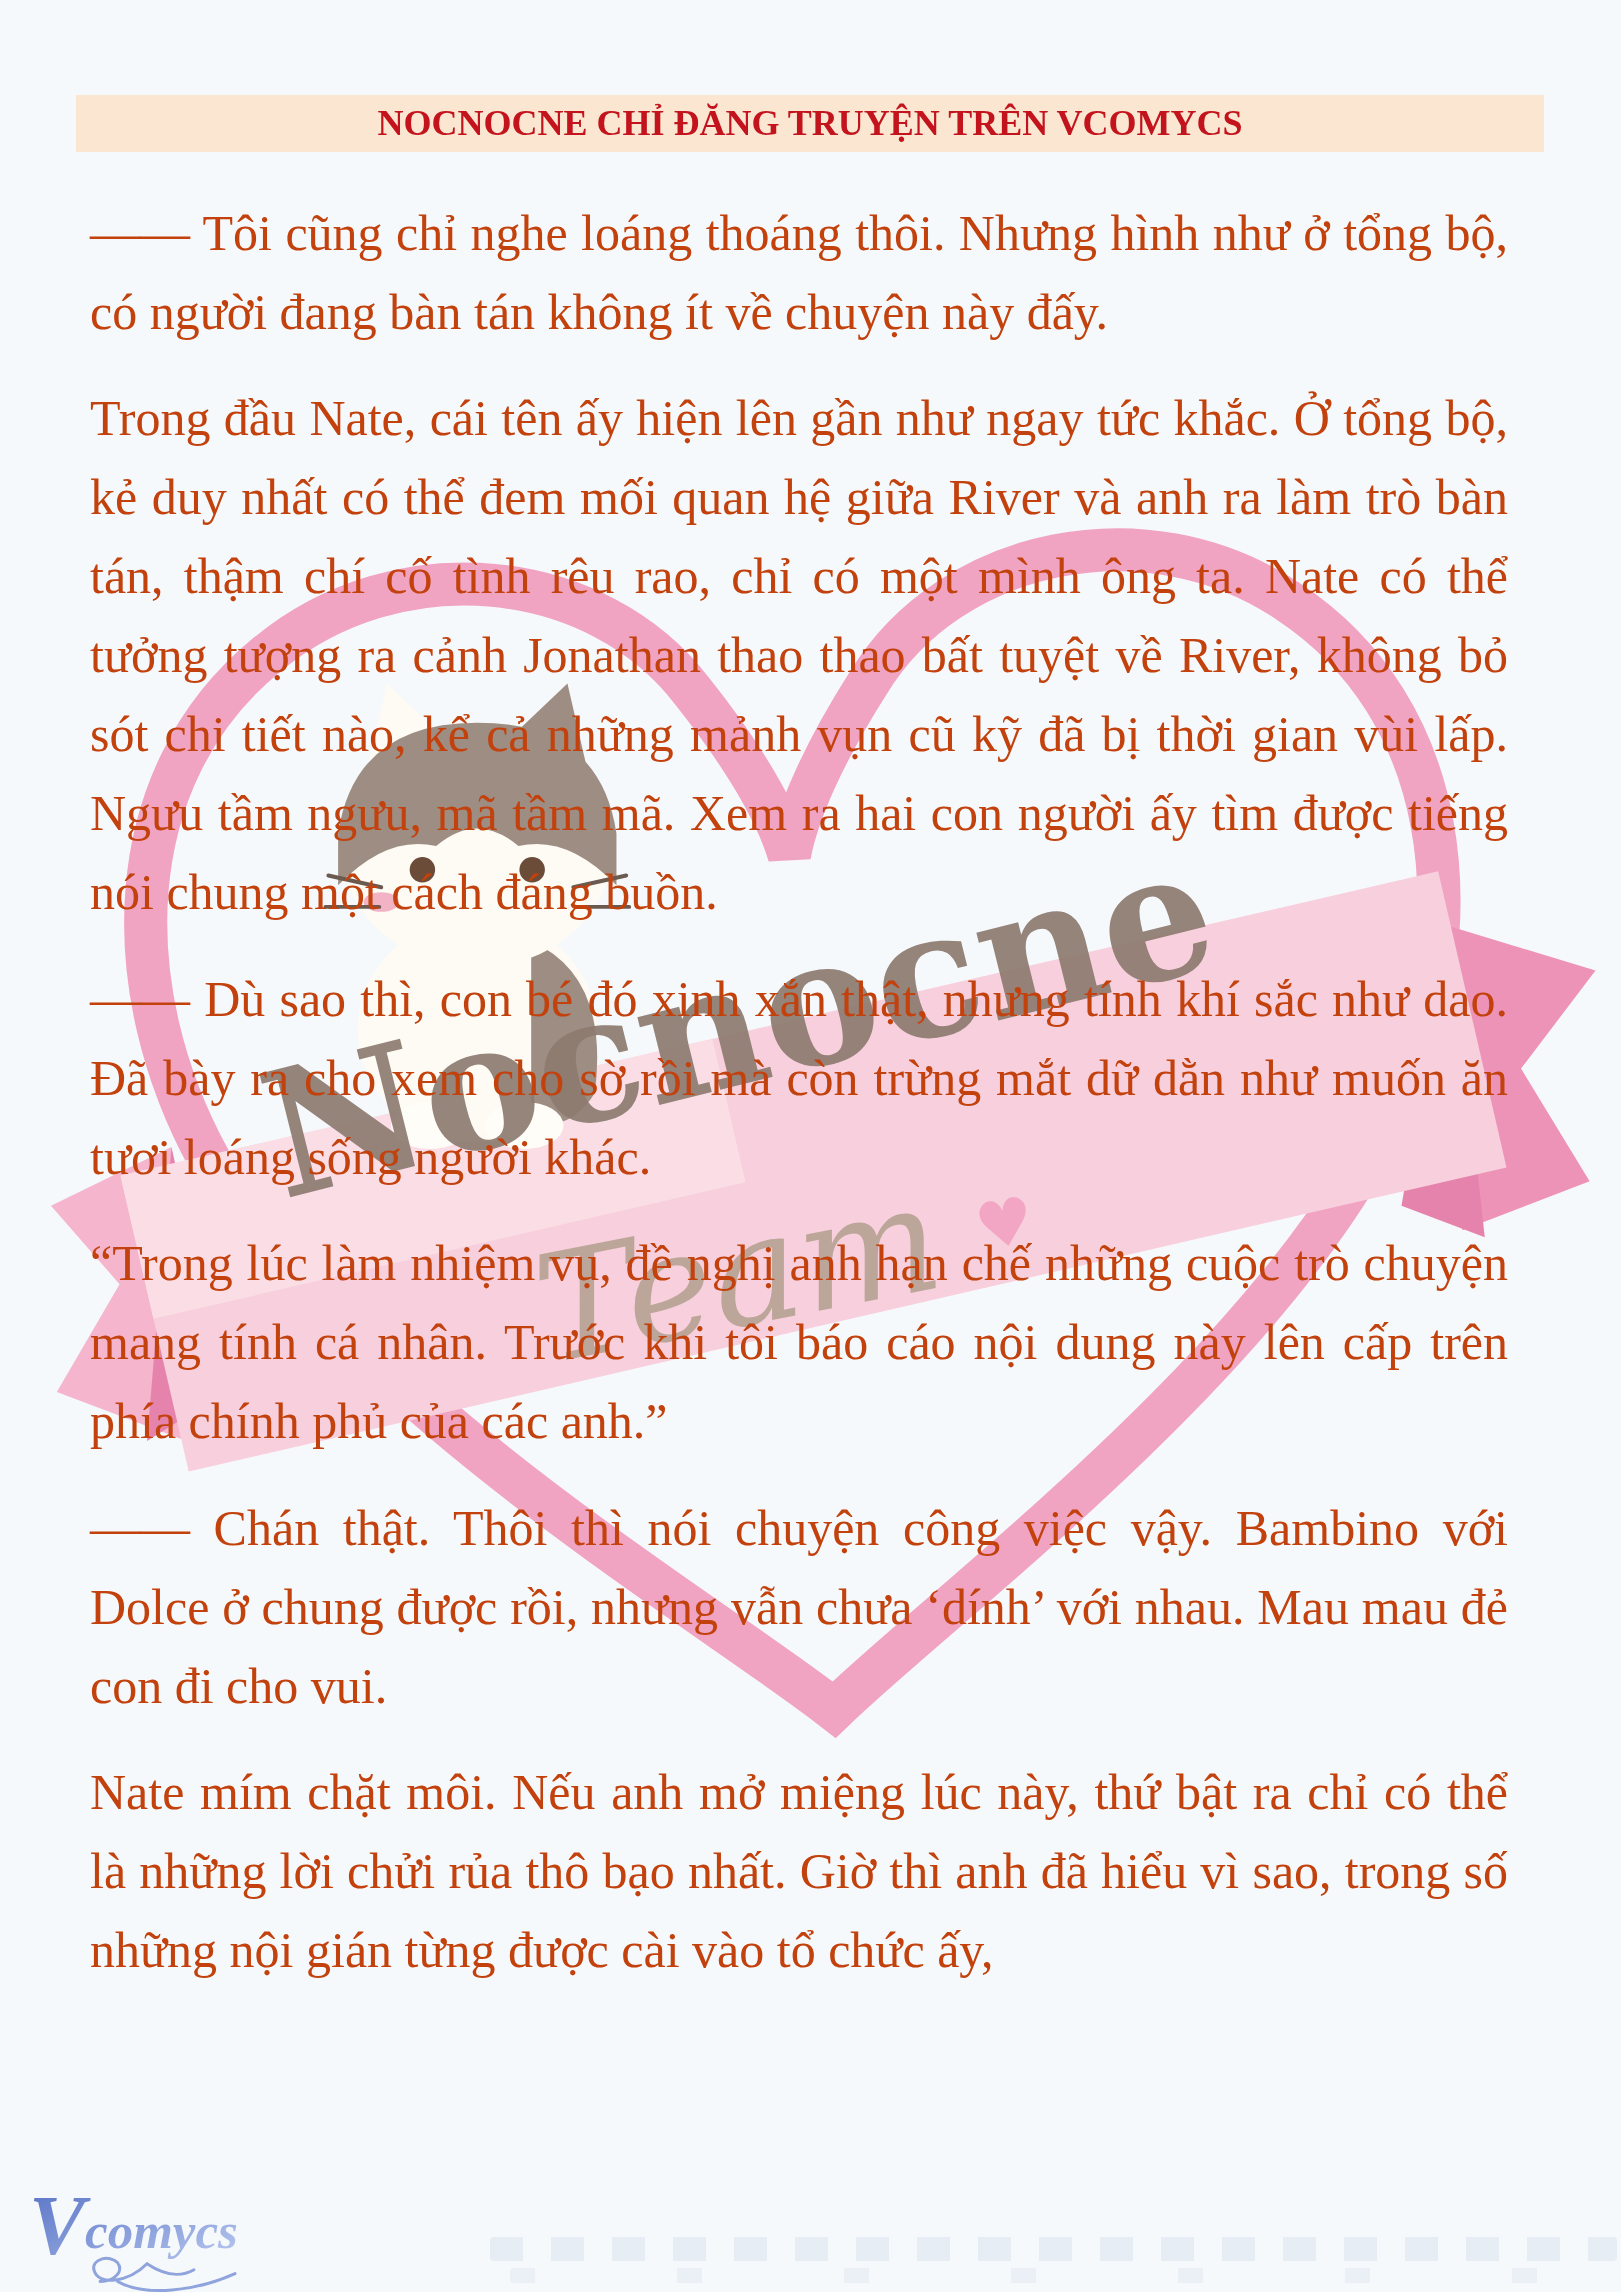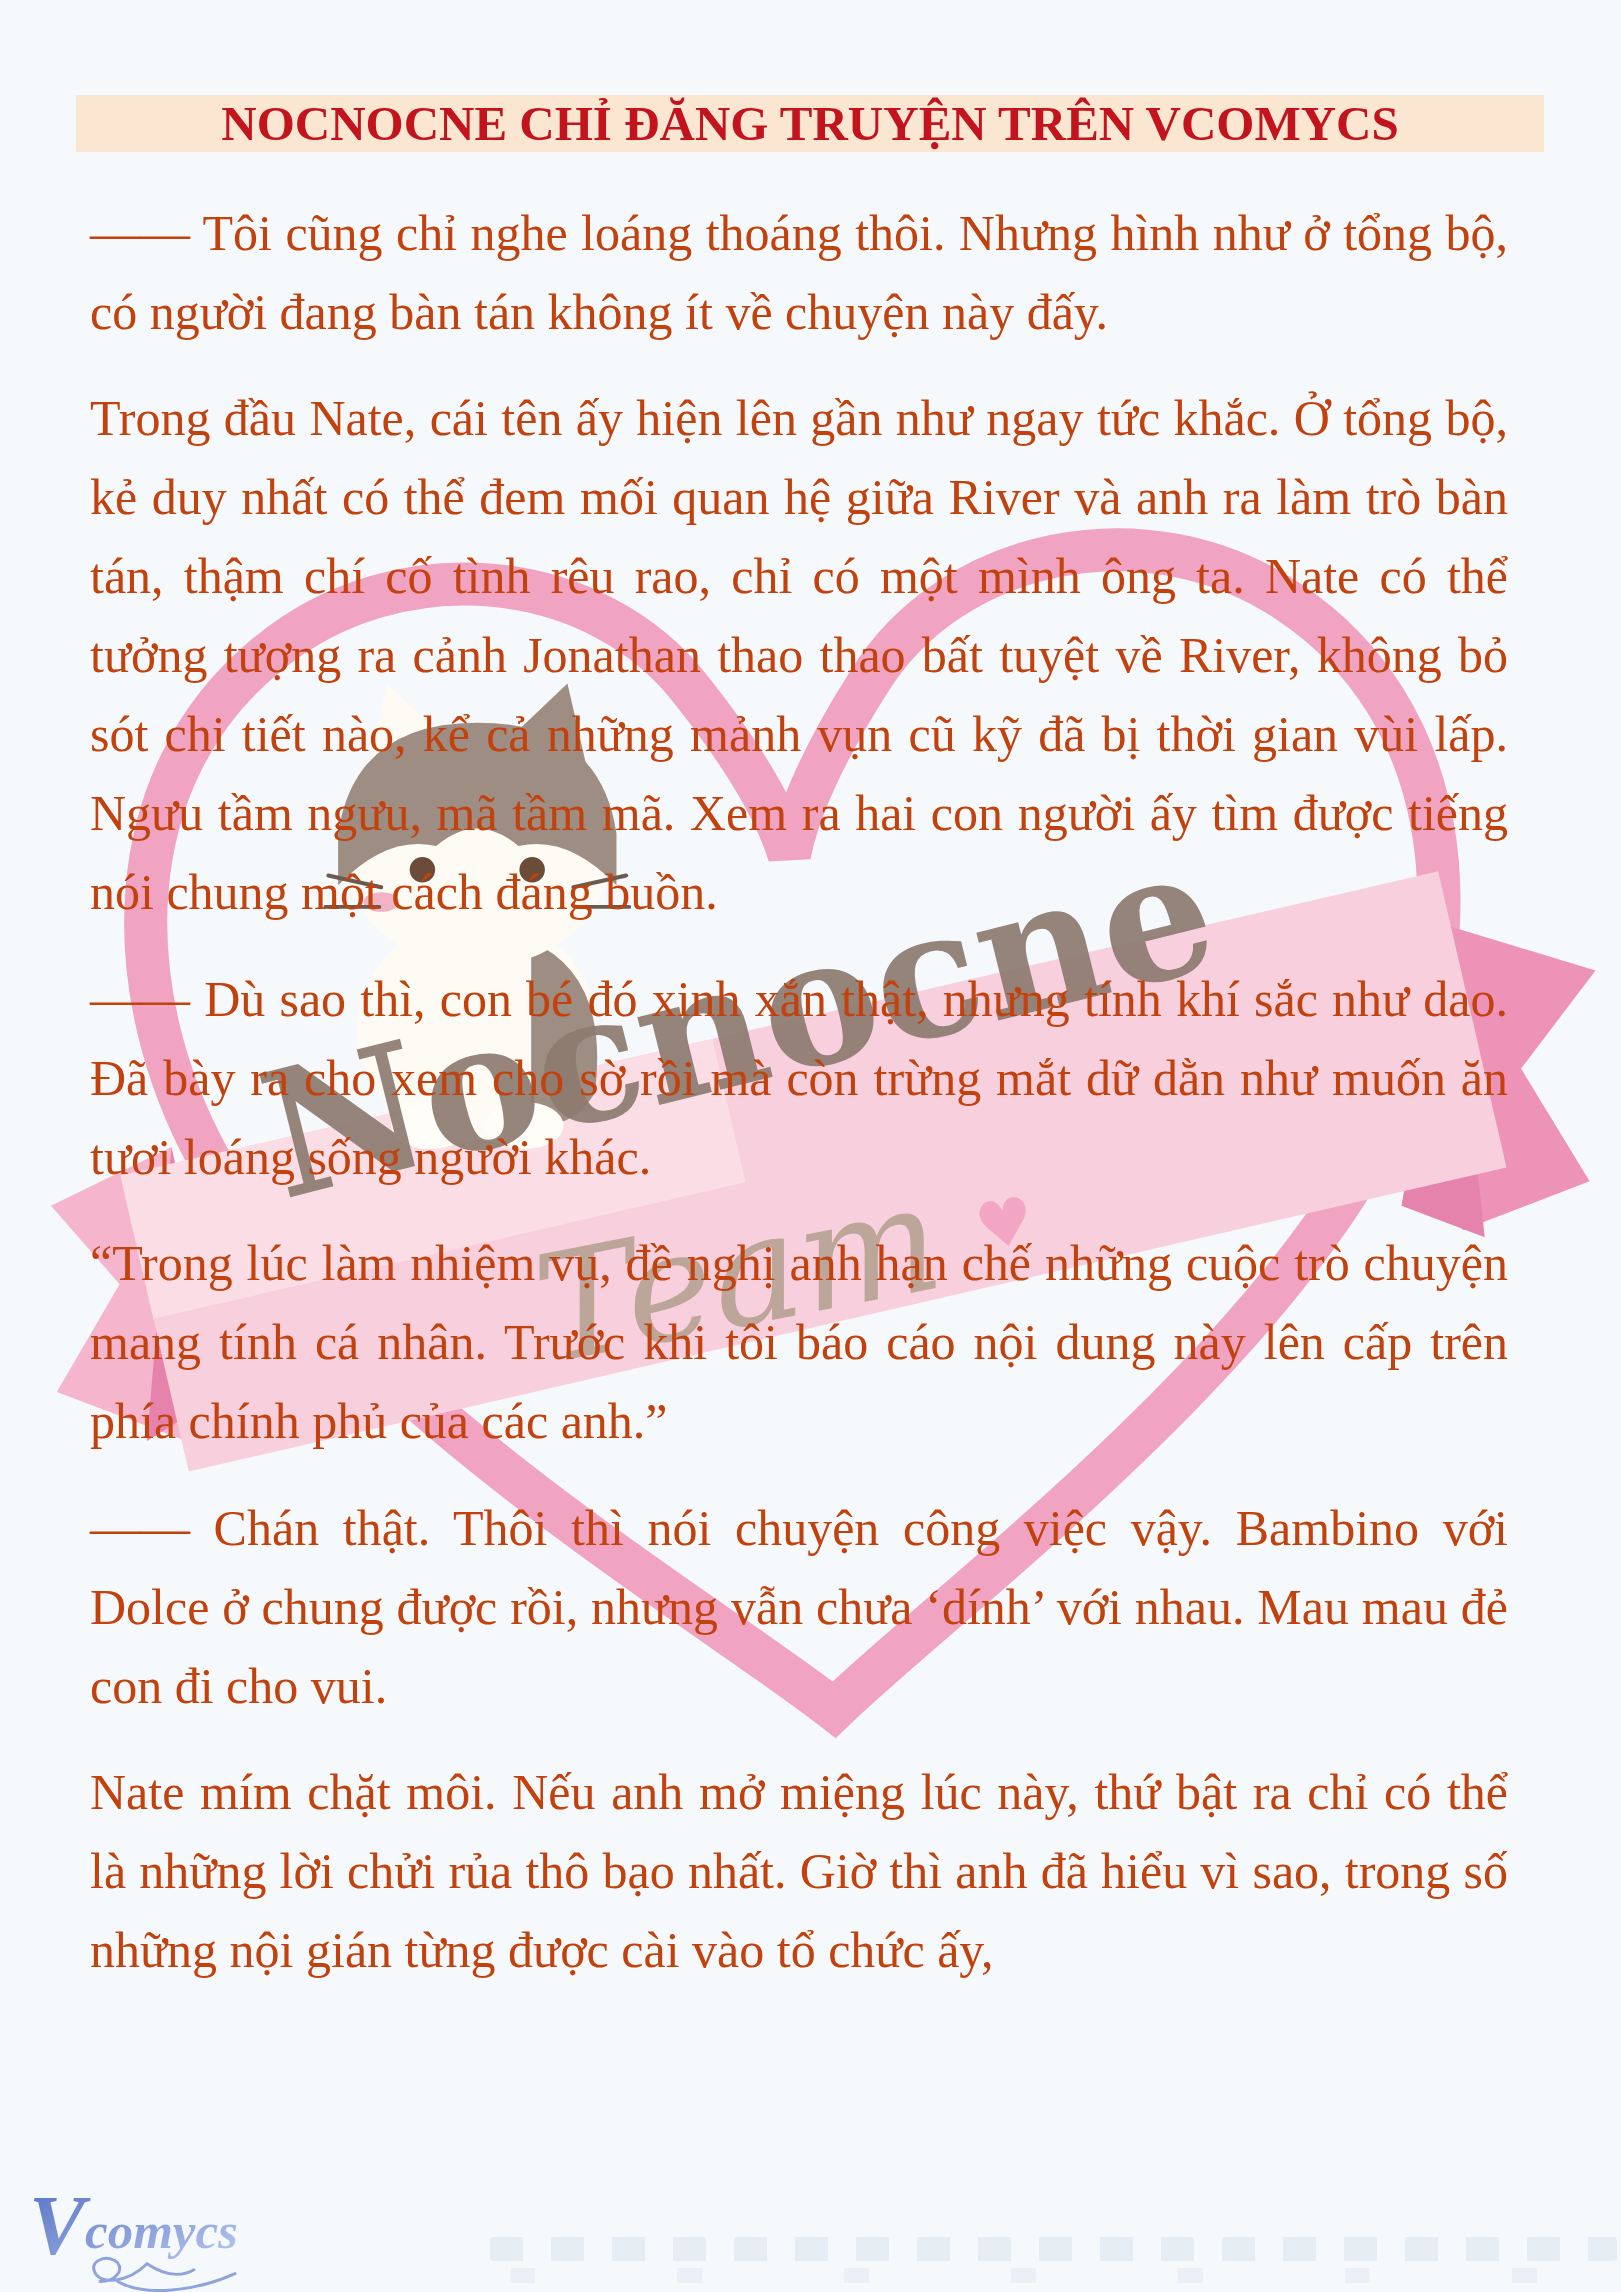--- a/index.html
+++ b/index.html
@@ -10,21 +10,21 @@
     overflow:hidden;
     font-family:"Liberation Serif", serif;
   }
   
   .watermark-svg{position:absolute;left:0;top:0;z-index:0;}
   
   .header-banner{
     position:absolute;left:76px;top:95px;width:1468px;height:57px;
     z-index:2;
     display:flex;align-items:center;justify-content:center;
-    font-weight:bold;font-size:49px;line-height:57px;
+    font-weight:bold;font-size:36px;line-height:57px;
     letter-spacing:0px;white-space:nowrap;
   }
   
   .text-col{
     position:absolute;left:90px;top:194px;width:1418px;z-index:2;
     font-size:50px;line-height:79px;color:#1c1c1c;
   }
   .text-col p{margin:0 0 27.4px 0;text-align:justify;}
   .p-bracket{font-style:italic;font-weight:bold;text-align:left !important;}
   

